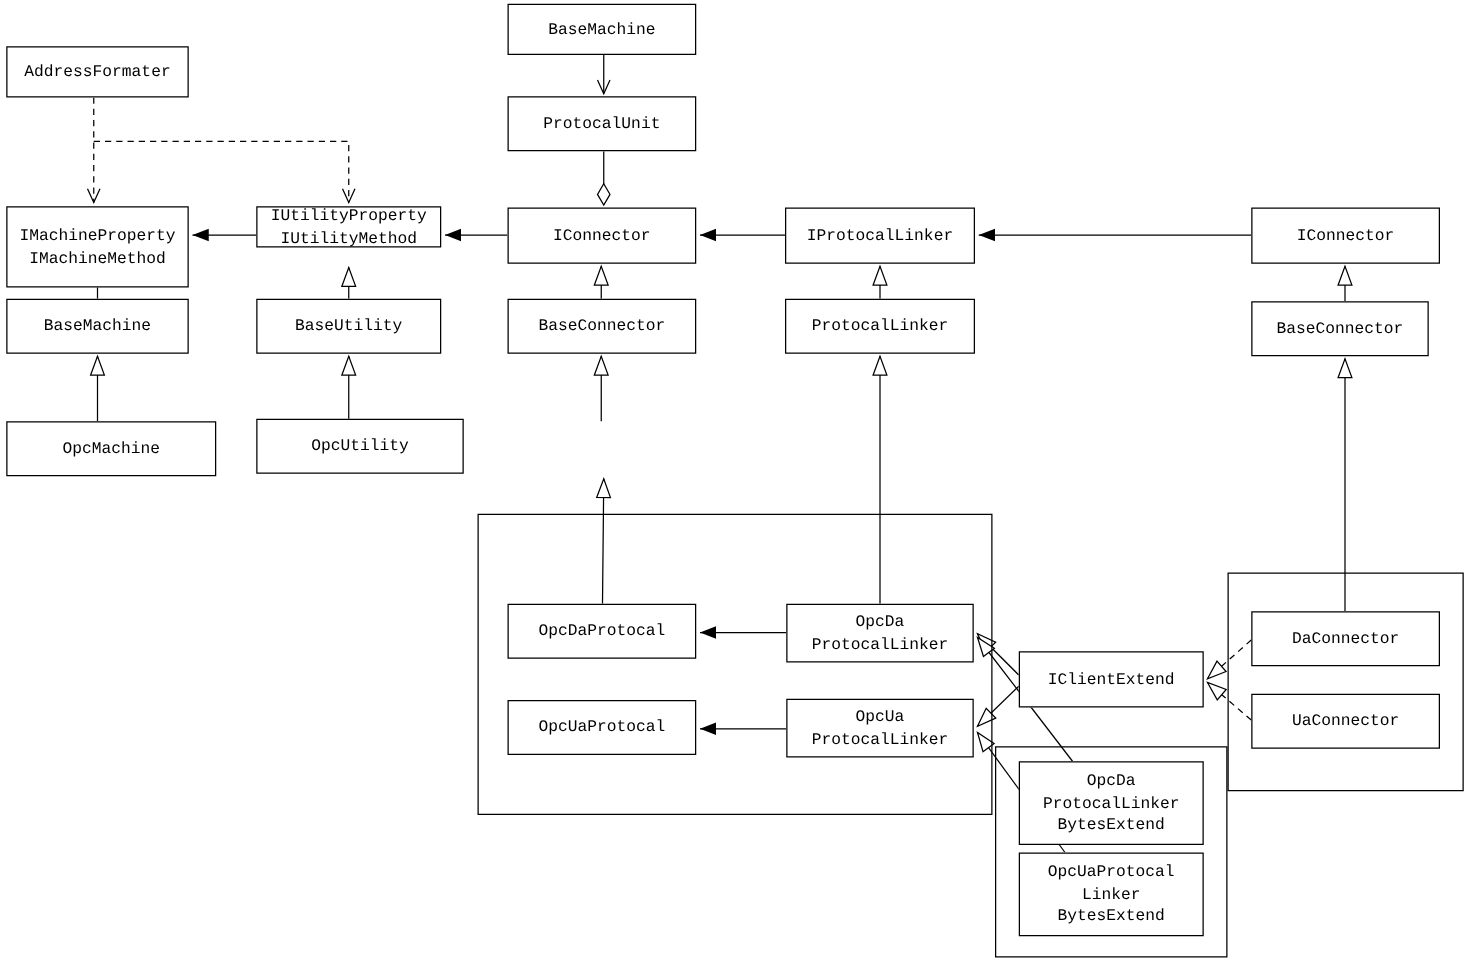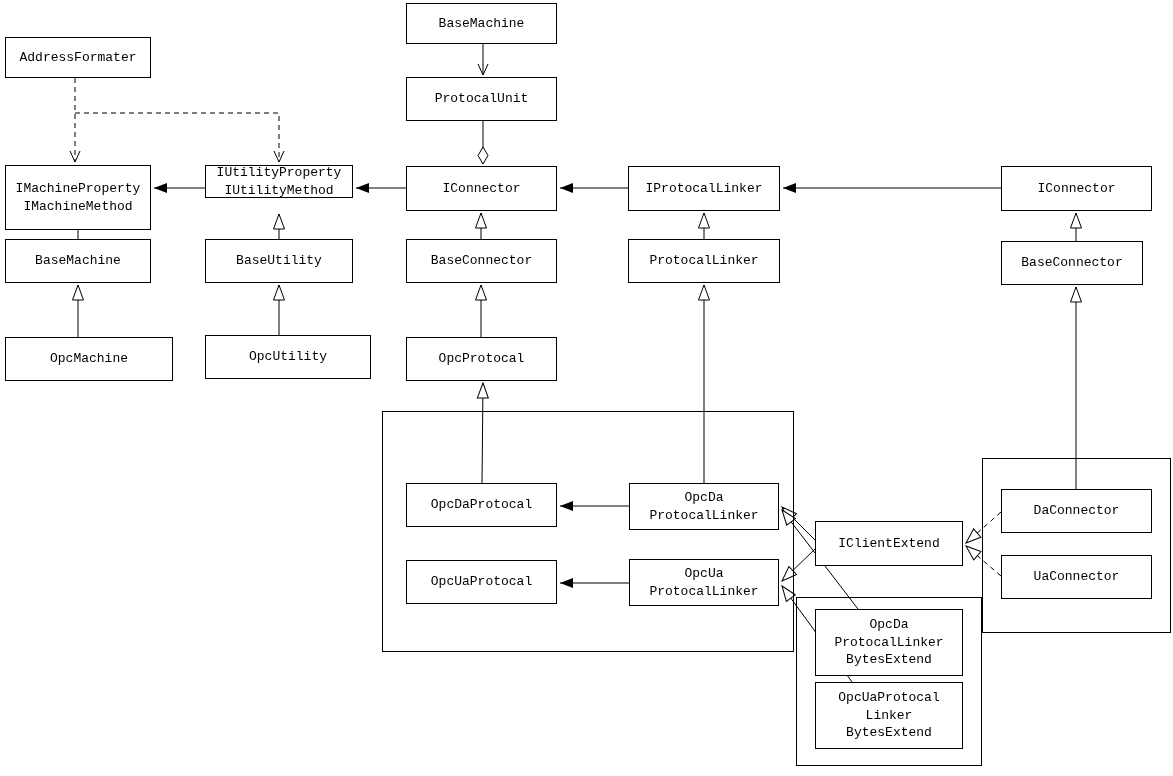--- a/index.html
+++ b/index.html
@@ -158,23 +158,20 @@
   </div>
 
   <div class="node" style="left:5px;top:337px;width:168px;height:44px">
     <span class="lbl">OpcMachine</span>
   </div>
 
   <div class="node" style="left:205px;top:335px;width:166px;height:44px">
     <span class="lbl">OpcUtility</span>
   </div>
 
-  <div class="node" style="left:406px;top:337px;width:151px;height:44px">
-    <span class="lbl">OpcProtocal</span>
-  </div>
 
   <div class="node" style="left:406px;top:483px;width:151px;height:44px">
     <span class="lbl">OpcDaProtocal</span>
   </div>
 
   <div class="node" style="left:629px;top:483px;width:150px;height:47px">
     <span class="lbl">OpcDa
 ProtocalLinker</span>
   </div>
 

